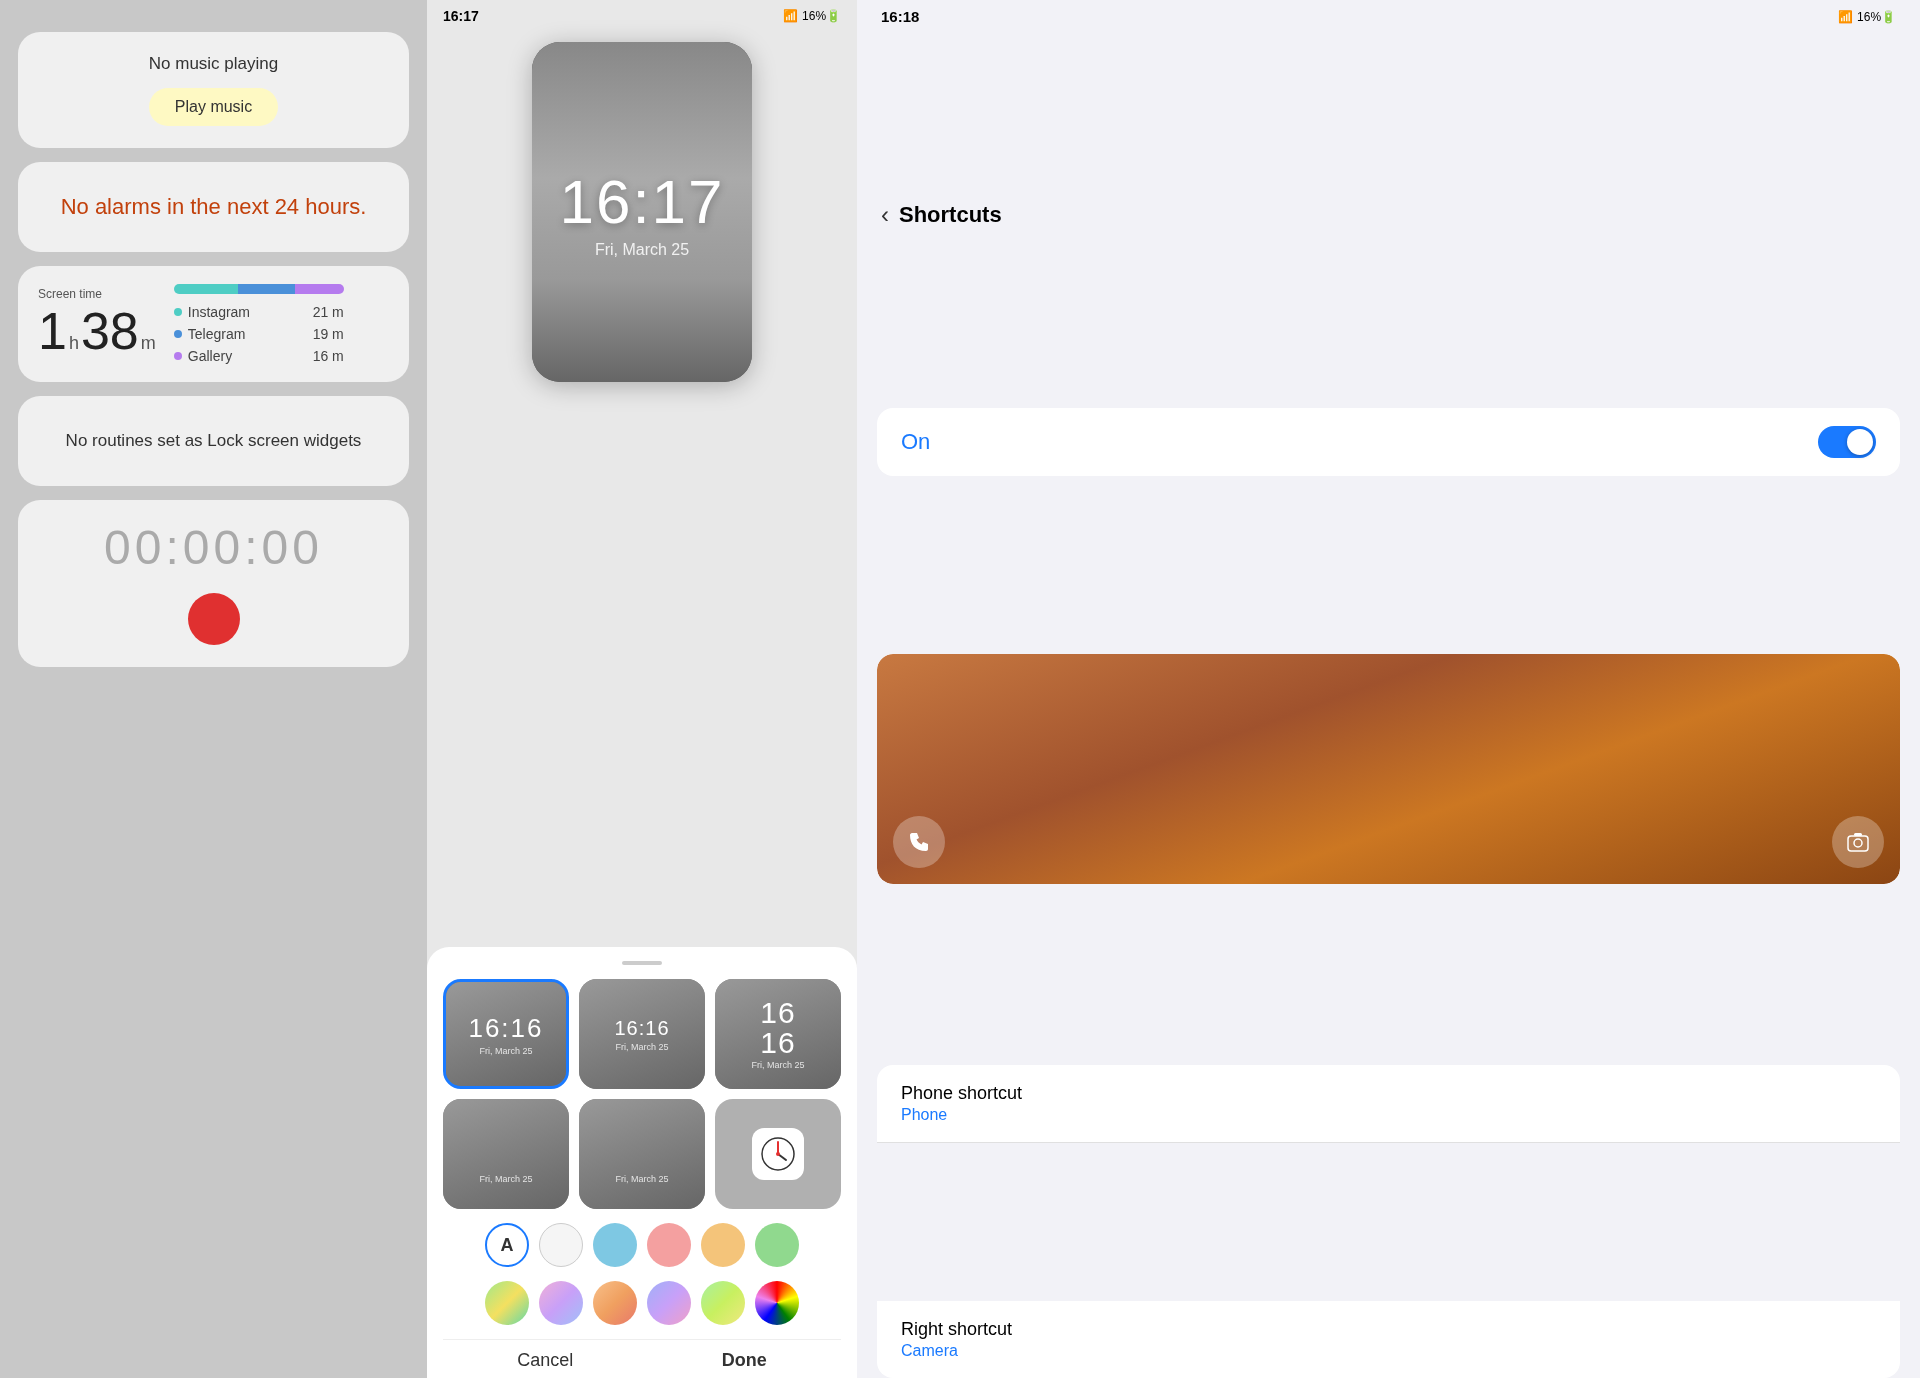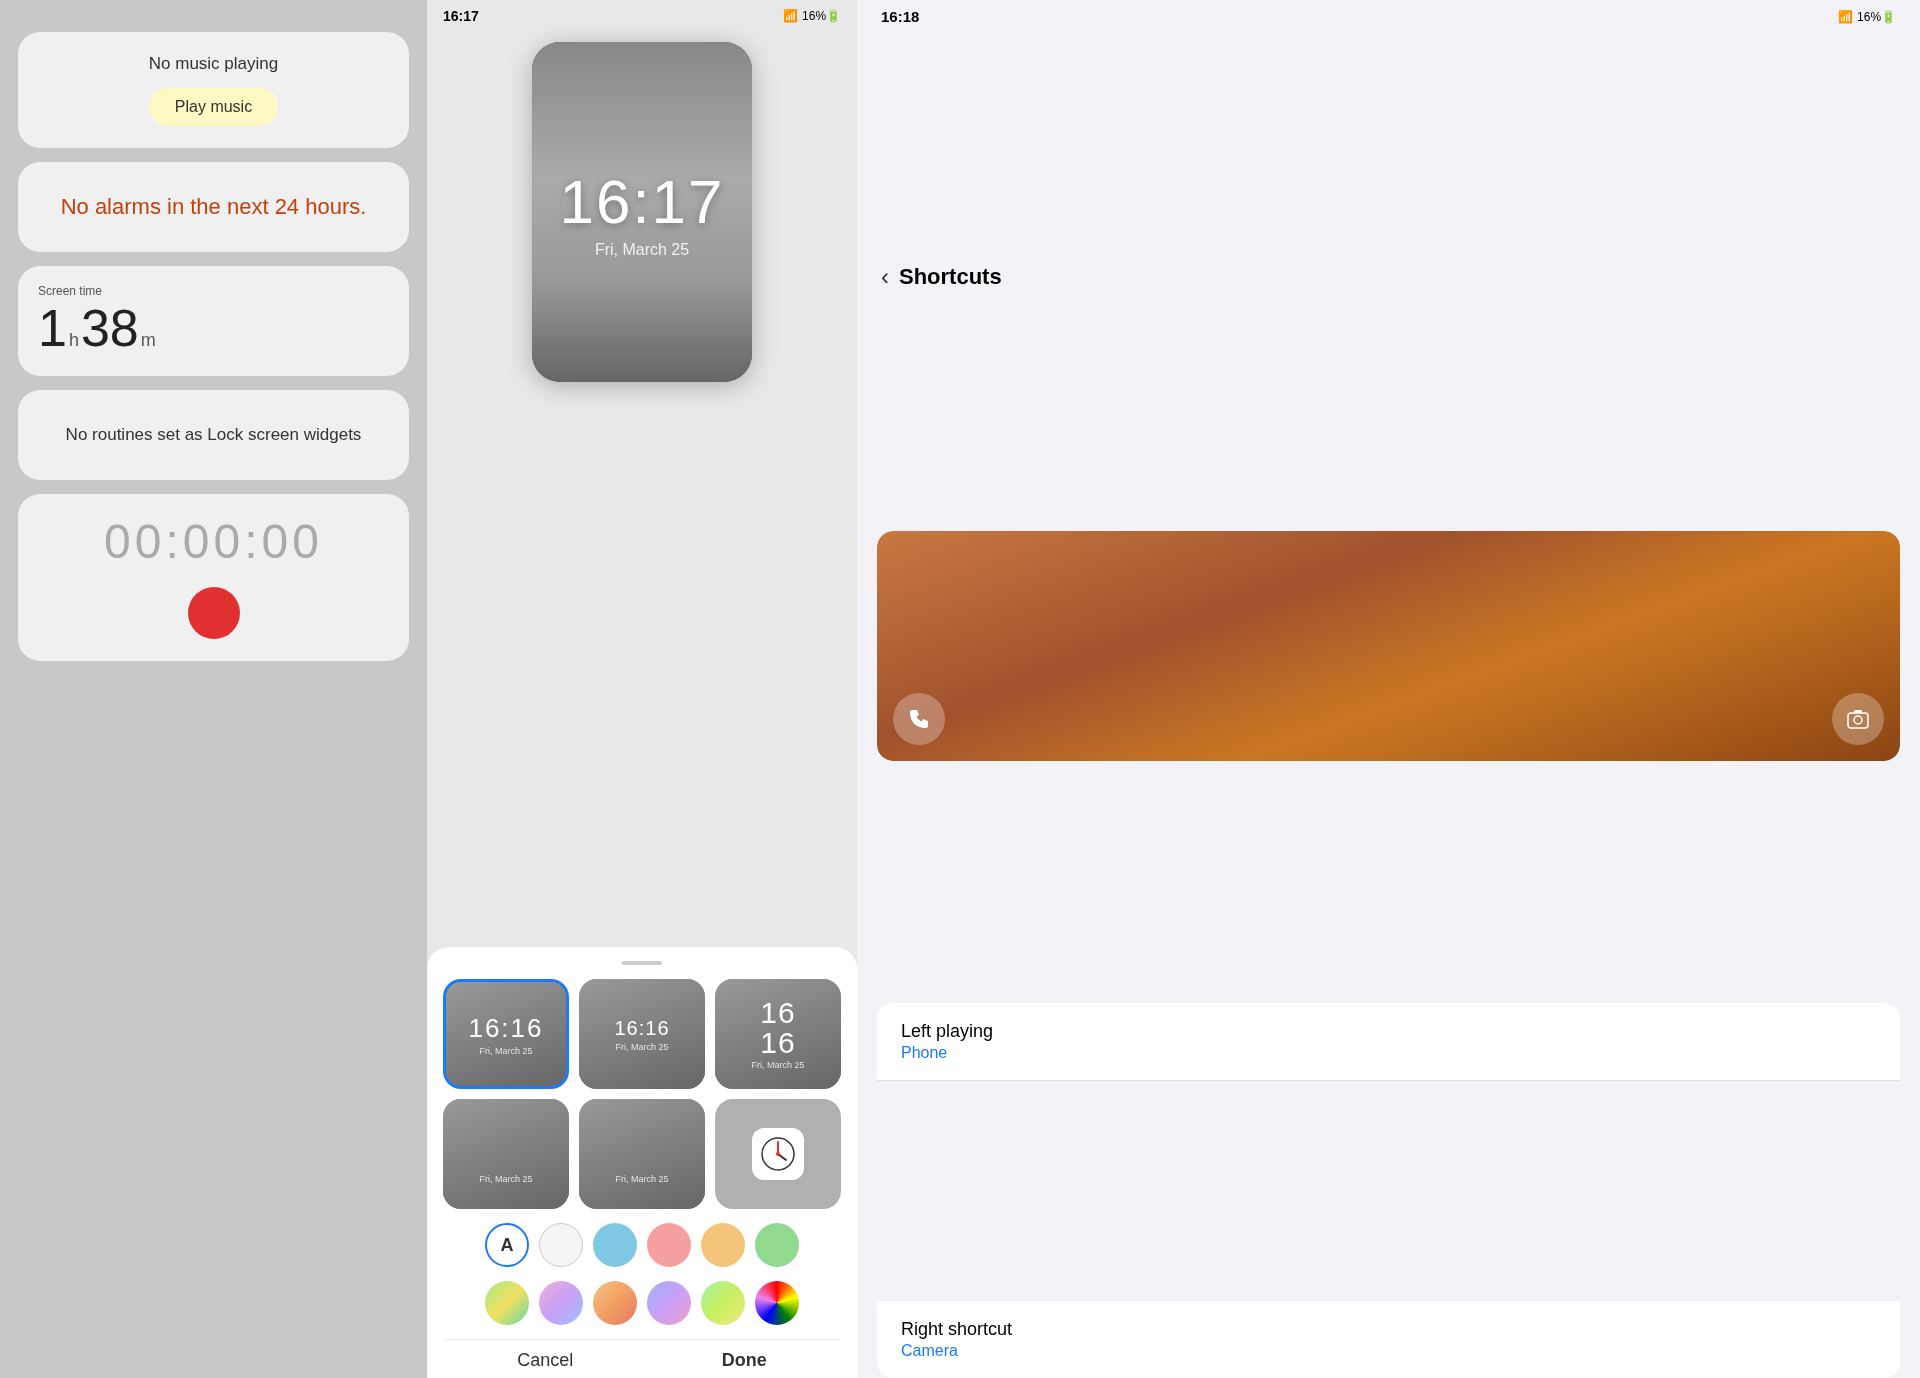--- a/index.html
+++ b/index.html
@@ -475,20 +475,42 @@
   <div class="widget widget-screen">
     <div class="screen-left">
       <span class="screen-label">Screen time</span>
       <div class="screen-time">
         <span class="screen-h">1</span>
         <span class="screen-unit">h</span>
         <span class="screen-h">38</span>
         <span class="screen-unit">m</span>
       </div>
     </div>
+    <div class="screen-right">
+      <div class="bar-container">
+        <div class="bar-seg1"></div>
+        <div class="bar-seg2"></div>
+        <div class="bar-seg3"></div>
+      </div>
+      <div class="app-row">
+        <div class="dot dot-teal"></div>
+        <span class="app-name">Instagram</span>
+        <span class="app-mins">21 m</span>
+      </div>
+      <div class="app-row">
+        <div class="dot dot-blue"></div>
+        <span class="app-name">Telegram</span>
+        <span class="app-mins">19 m</span>
+      </div>
+      <div class="app-row">
+        <div class="dot dot-purple"></div>
+        <span class="app-name">Gallery</span>
+        <span class="app-mins">16 m</span>
+      </div>
+    </div>
   </div>
 
   <div class="widget widget-routines">
     <span class="widget-routines-text">No routines set as Lock screen widgets</span>
   </div>
 
   <div class="widget widget-timer">
     <span class="timer-display">00:00:00</span>
     <button class="timer-record-btn"></button>
   </div>
@@ -603,39 +625,45 @@
       <span>📶</span>
       <span>16%🔋</span>
     </div>
   </div>
 
   <div class="shortcuts-header">
     <span class="shortcuts-back">‹</span>
     <span class="shortcuts-title">Shortcuts</span>
   </div>
 
+  <div class="shortcuts-on-card">
+    <span class="shortcuts-on-label">On</span>
+    <div class="toggle-track">
+      <div class="toggle-thumb"></div>
+    </div>
+  </div>
 
   <div class="lockscreen-preview-card">
     <div class="ls-bg"></div>
     <div class="ls-icon-left">
       <svg width="22" height="22" viewBox="0 0 22 22">
         <path d="M4 2h5l2 5-2.5 1.5c1 2 3 4 5 5L15 11l5 2v5c0 1-1 2-2 2C7 20 2 13 2 4c0-1 1-2 2-2z" fill="white"></path>
       </svg>
     </div>
     <div class="ls-icon-right">
       <svg width="22" height="22" viewBox="0 0 22 22">
         <rect x="1" y="5" width="20" height="15" rx="3" fill="none" stroke="white" stroke-width="1.5"></rect>
         <circle cx="11" cy="12" r="4" fill="none" stroke="white" stroke-width="1.5"></circle>
         <rect x="7" y="2" width="8" height="3" rx="1.5" fill="white"></rect>
       </svg>
     </div>
   </div>
 
   <div class="shortcut-row" style="border-radius:16px 16px 0 0; border-bottom: 1px solid #e0e0e0;">
-    <span class="shortcut-row-label">Left playing</span>
+    <span class="shortcut-row-label">Phone shortcut</span>
     <span class="shortcut-row-value">Phone</span>
   </div>
 
   <div class="shortcut-row" style="border-radius:0 0 16px 16px; margin-top:0;">
     <span class="shortcut-row-label">Right shortcut</span>
     <span class="shortcut-row-value">Camera</span>
   </div>
 
 </div>
 

